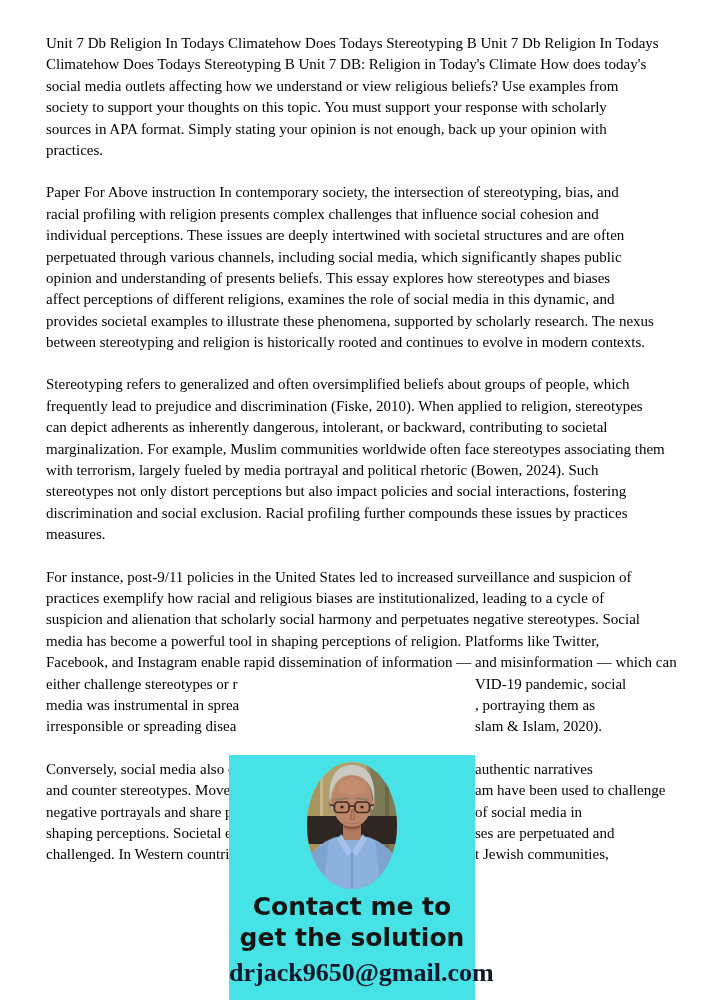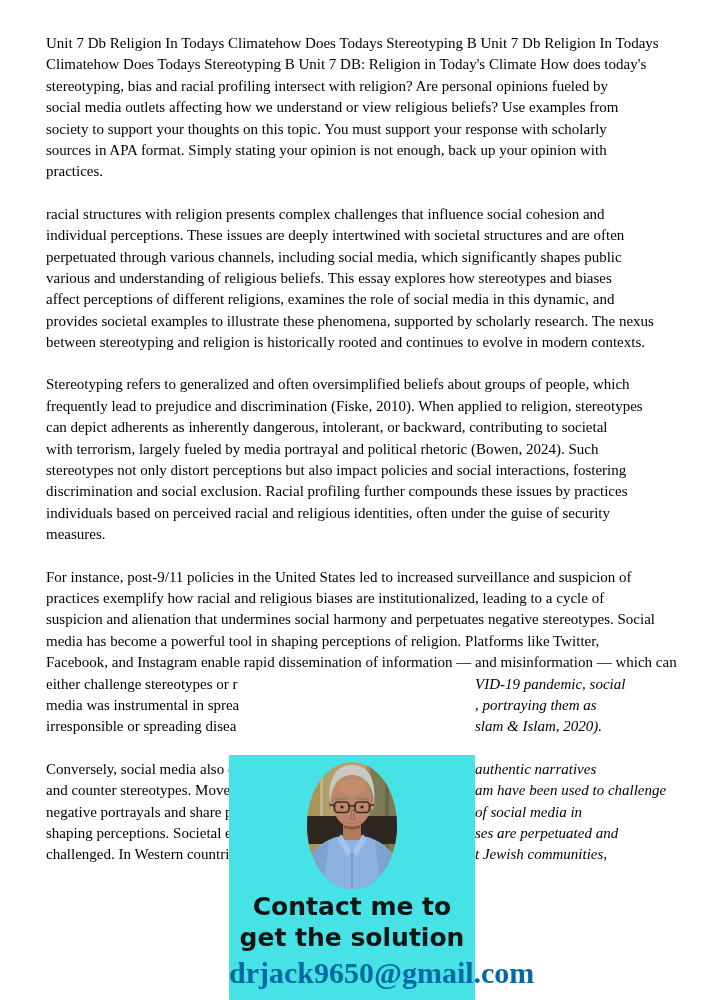--- a/index.html
+++ b/index.html
@@ -25,21 +25,20 @@
     white-space: nowrap;
     height: 21.4px;
   }
   .line.split { position: relative; }
   .frag-left { display: inline-block; }
   .frag-right {
     position: absolute;
     left: 429px;
     top: 0;
     white-space: nowrap;
-    font-style: italic;
   }
   .card {
     position: absolute;
     left: 229px;
     top: 755px;
     width: 246px;
     height: 246px;
     z-index: 5;
     text-align: center;
   }
@@ -54,63 +53,63 @@
     font-family: "DejaVu Sans", sans-serif;
     font-weight: bold;
     font-size: 25px;
     line-height: 31px;
     color: #141414;
   }
   .card-email {
     margin-top: 6px;
     font-family: "Liberation Serif", serif;
     font-weight: bold;
-    font-size: 30px;
+    font-size: 26px;
     line-height: 27px;
-    color: #0369a1;
+    color: #0f172a;
   }
 </style>
 </head>
 <body>
 
 <div class="page" style="background: rgb(255, 255, 255);">
 
   <div class="doc">
       <div class="paragraph">
         <div class="line">Unit 7 Db Religion In Todays Climatehow Does Todays Stereotyping B Unit 7 Db Religion In Todays</div>
         <div class="line">Climatehow Does Todays Stereotyping B Unit 7 DB: Religion in Today's Climate How does today's</div>
-        <div class="line">stereotyping, bias and racial profiling intersect with religion? Are personal opinions fueled by</div>
         <div class="line">social media outlets affecting how we understand or view religious beliefs? Use examples from</div>
         <div class="line">society to support your thoughts on this topic. You must support your response with scholarly</div>
         <div class="line">sources in APA format. Simply stating your opinion is not enough, back up your opinion with</div>
         <div class="line">practices.</div>
       </div>
       <div class="paragraph">
-        <div class="line">racial structures with religion presents complex challenges that influence social cohesion and</div>
+        <div class="line">Paper For Above instruction In contemporary society, the intersection of stereotyping, bias, and</div>
+        <div class="line">racial profiling with religion presents complex challenges that influence social cohesion and</div>
         <div class="line">individual perceptions. These issues are deeply intertwined with societal structures and are often</div>
         <div class="line">perpetuated through various channels, including social media, which significantly shapes public</div>
-        <div class="line">various and understanding of religious beliefs. This essay explores how stereotypes and biases</div>
+        <div class="line">opinion and understanding of presents beliefs. This essay explores how stereotypes and biases</div>
         <div class="line">affect perceptions of different religions, examines the role of social media in this dynamic, and</div>
         <div class="line">provides societal examples to illustrate these phenomena, supported by scholarly research. The nexus</div>
         <div class="line">between stereotyping and religion is historically rooted and continues to evolve in modern contexts.</div>
       </div>
       <div class="paragraph">
         <div class="line">Stereotyping refers to generalized and often oversimplified beliefs about groups of people, which</div>
         <div class="line">frequently lead to prejudice and discrimination (Fiske, 2010). When applied to religion, stereotypes</div>
         <div class="line">can depict adherents as inherently dangerous, intolerant, or backward, contributing to societal</div>
+        <div class="line">marginalization. For example, Muslim communities worldwide often face stereotypes associating them</div>
         <div class="line">with terrorism, largely fueled by media portrayal and political rhetoric (Bowen, 2024). Such</div>
         <div class="line">stereotypes not only distort perceptions but also impact policies and social interactions, fostering</div>
         <div class="line">discrimination and social exclusion. Racial profiling further compounds these issues by practices</div>
-        <div class="line">individuals based on perceived racial and religious identities, often under the guise of security</div>
         <div class="line">measures.</div>
       </div>
       <div class="paragraph">
         <div class="line">For instance, post-9/11 policies in the United States led to increased surveillance and suspicion of</div>
         <div class="line">practices exemplify how racial and religious biases are institutionalized, leading to a cycle of</div>
-        <div class="line">suspicion and alienation that undermines social harmony and perpetuates negative stereotypes. Social</div>
+        <div class="line">suspicion and alienation that scholarly social harmony and perpetuates negative stereotypes. Social</div>
         <div class="line">media has become a powerful tool in shaping perceptions of religion. Platforms like Twitter,</div>
         <div class="line">Facebook, and Instagram enable rapid dissemination of information — and misinformation — which can</div>
         <div class="line split"><span class="frag-left">either challenge stereotypes or r</span><span class="frag-right">VID-19 pandemic, social</span></div>
         <div class="line split"><span class="frag-left">media was instrumental in sprea</span><span class="frag-right">, portraying them as</span></div>
         <div class="line split"><span class="frag-left">irresponsible or spreading disea</span><span class="frag-right">slam &amp; Islam, 2020).</span></div>
       </div>
       <div class="paragraph">
         <div class="line split"><span class="frag-left">Conversely, social media also o</span><span class="frag-right">authentic narratives</span></div>
         <div class="line split"><span class="frag-left">and counter stereotypes. Movem</span><span class="frag-right">am have been used to challenge</span></div>
         <div class="line split"><span class="frag-left">negative portrayals and share po</span><span class="frag-right"> of social media in</span></div>

